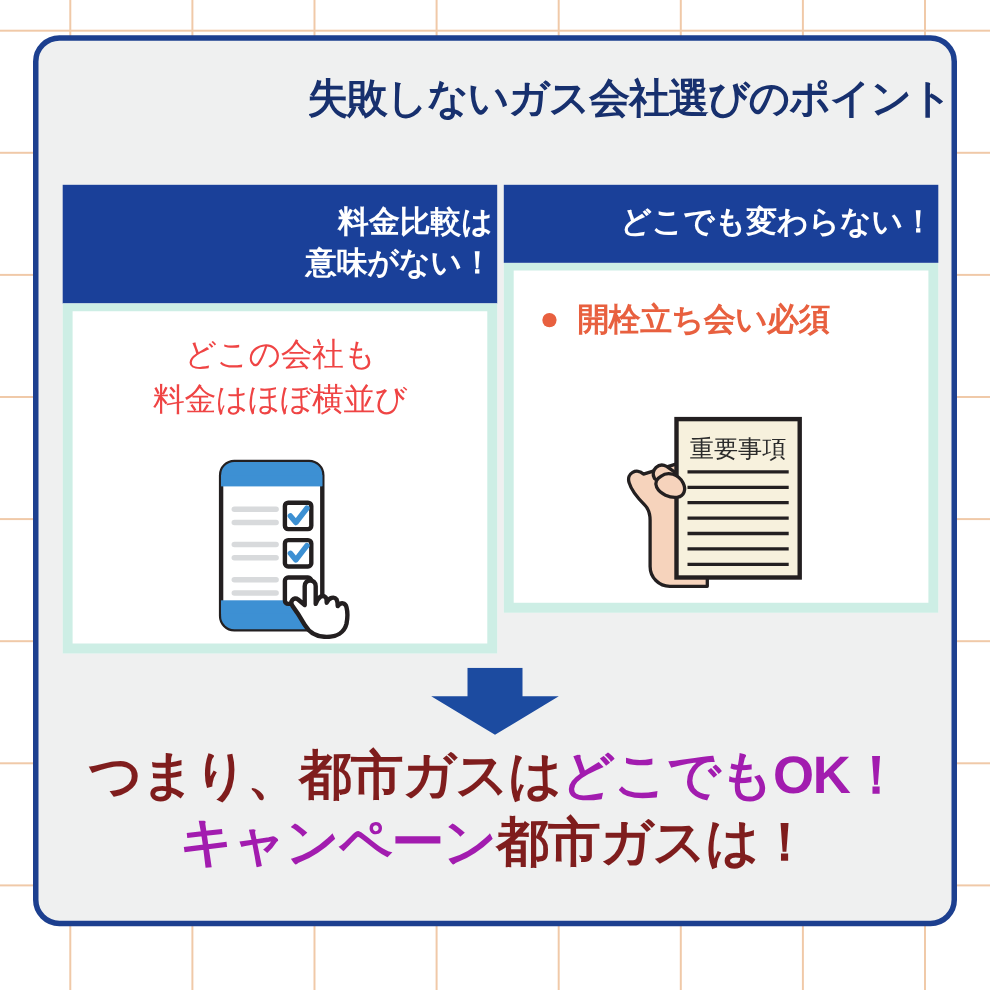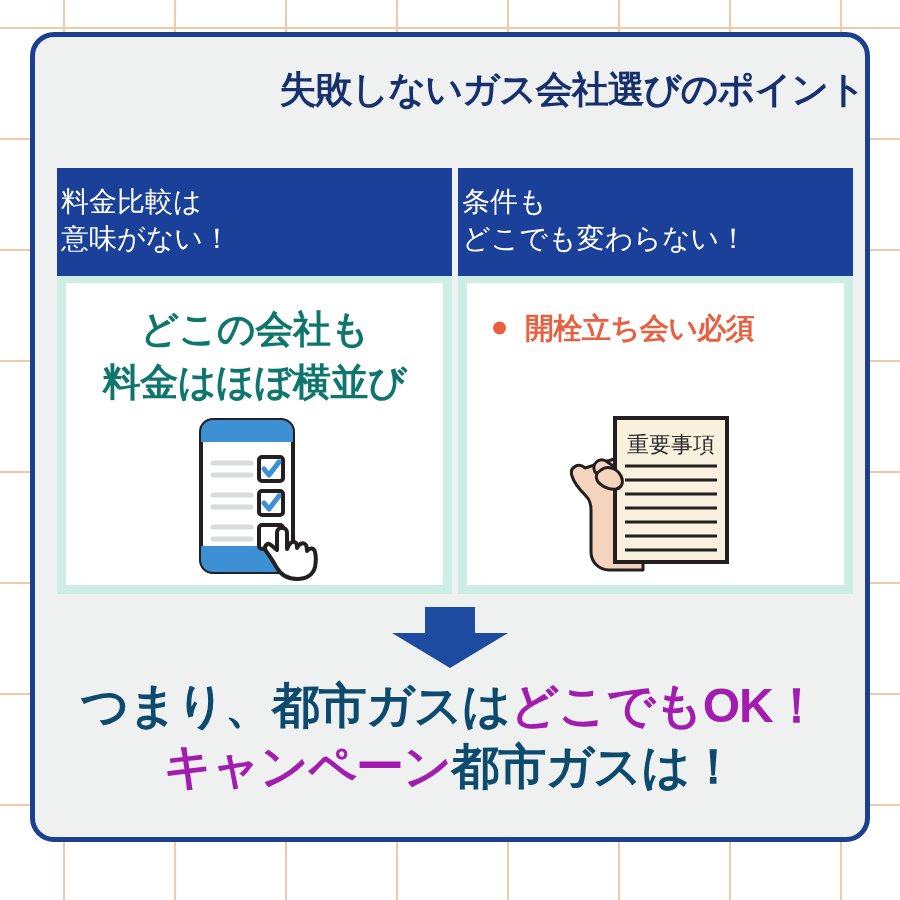--- a/index.html
+++ b/index.html
@@ -48,44 +48,44 @@
     width:796px;
     display:flex;
     gap:6px;
   }
   .col{flex:1;display:flex;flex-direction:column;}
 
   .col-head{
     background:#1a4099;
     color:#ffffff;
     font-size:28px;
-    font-weight:normal;
+    font-weight:bold;
     line-height:1.32;
-    text-align:left;
+    text-align:right;
     padding:16px 4px 18px;
     letter-spacing:0px;
   }
   .col-head .line{display:block;white-space:nowrap;}
 
   .col-body{
     background:#ffffff;
     border:9px solid #cdeee5;
     border-top:7px solid #cdeee5;
     height:318px;
     box-sizing:border-box;
     position:relative;
     overflow:hidden;
   }
 
   
   .cell-heading{
     text-align:center;
-    color:#0f766e;
-    font-weight:bold;
-    font-size:38px;
+    color:#ef4444;
+    font-weight:normal;
+    font-size:29px;
     line-height:1.4;
     padding-top:20px;
     letter-spacing:-0.5px;
   }
   .cell-heading .line{display:block;white-space:nowrap;}
 
   
   ul.bullets{
     list-style:none;
     margin:0;padding:24px 0 0 22px;
@@ -125,21 +125,21 @@
     text-align:center;
   }
   #conclusion .cline{
     display:block;
     font-size:48px;
     font-weight:bold;
     line-height:1.28;
     white-space:nowrap;
     letter-spacing:-1px;
   }
-  .navy{color:#0c4a6e;}
+  .navy{color:#7f1d1d;}
   .orange{color:#a21caf;}
 </style>
 </head>
 <body>
 
 <div id="grid-bg"></div>
 
 <div id="card">
 
   <div id="title">失敗しないガス会社選びのポイント</div>
@@ -183,21 +183,20 @@
             <rect x="78" y="110" width="24" height="24" rx="3" fill="#ffffff" stroke="#231f20" stroke-width="4"></rect>
 
             <path d="M96 118 c0 -7 10 -7 10 0 v16 c2 -6 6 -9 9 -6 c1 1 1 3 1 5 c2 -5 7 -6 9 -3 c1 2 1 4 1 6 c3 -4 7 -3 8 1 c1 4 1 10 0 15 c-2 8 -9 12 -18 12 c-9 0 -16 -4 -20 -11 c-4 -7 -8 -13 -11 -17 c-3 -4 1 -9 5 -6 l6 5 z" fill="#ffffff" stroke="#231f20" stroke-width="4" stroke-linejoin="round"></path>
           </svg>
         </div>
       </div>
     </div>
 
     <div class="col">
       <div class="col-head">
-        <span class="line">条件も</span>
         <span class="line">どこでも変わらない！</span>
       </div>
       <div class="col-body">
         <ul class="bullets">
           <li>
             <span class="dot"></span>
             <span>開栓立ち会い必須</span>
           </li>
         </ul>
         <div class="illus">

